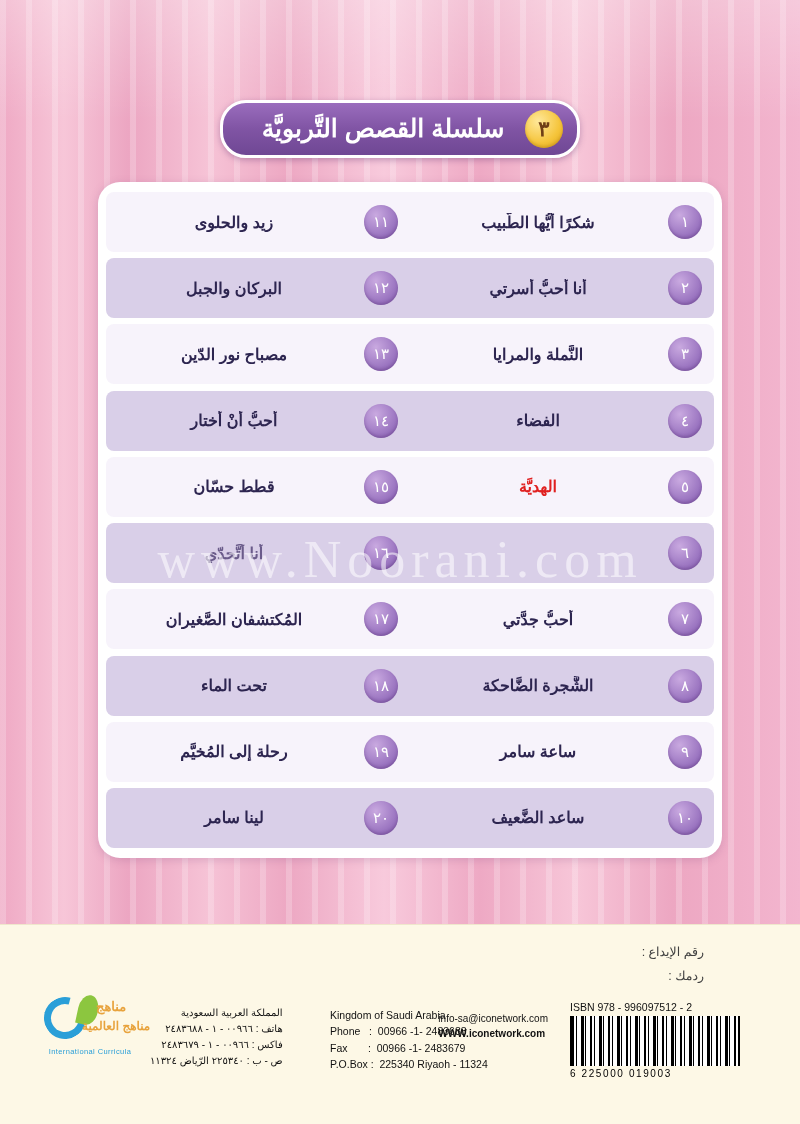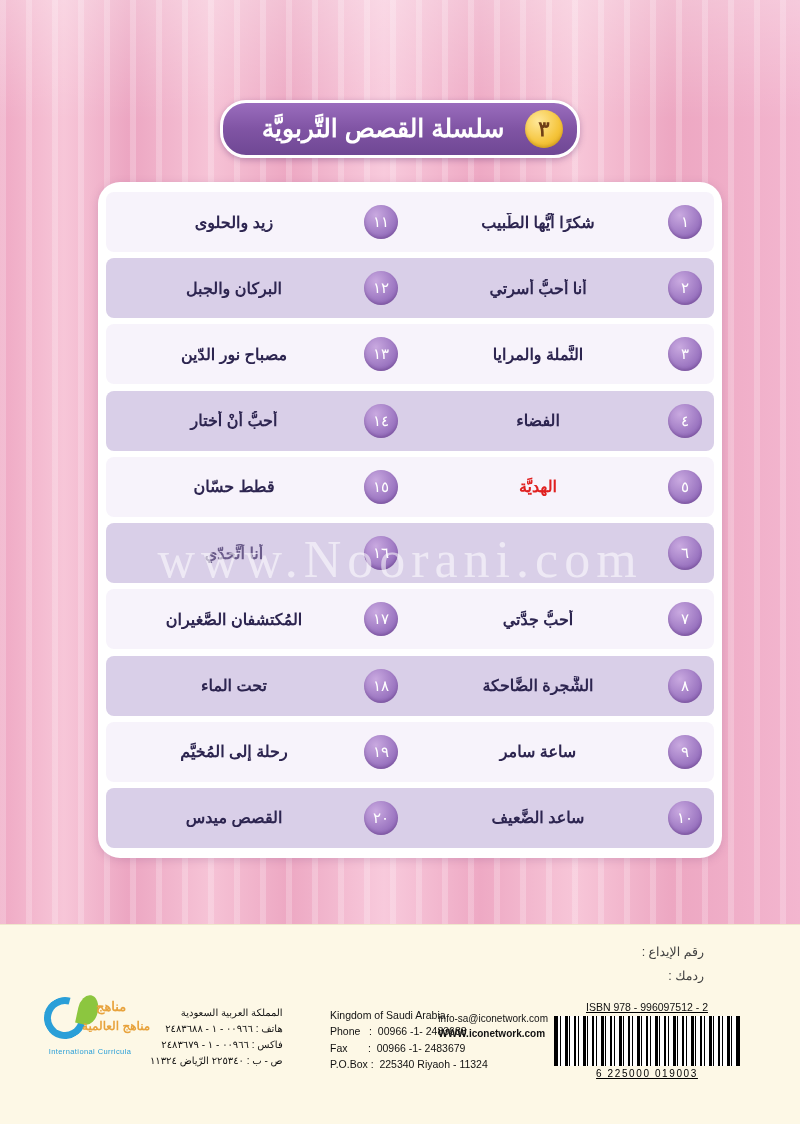--- a/index.html
+++ b/index.html
@@ -152,23 +152,22 @@
     position: absolute;
     top: 16px; right: 96px;
     text-align: right;
     color: #404040;
     font-size: 12.5px;
     line-height: 1.9;
   }
   .barcode-wrap {
     position: absolute;
     top: 76px; right: 60px;
-    width: 186px;
-    text-align: center;
-    text-decoration: underline;
+    width: 170px;
+    text-align: left;
   }
   .isbn {
     font-size: 10.5px;
     color: #111;
     direction: ltr;
     margin-bottom: 3px;
     font-family: "Liberation Sans", sans-serif;
   }
   .barcode {
     height: 50px;
@@ -358,21 +357,21 @@
         </div>
       </div>
 
       <div class="toc-row alt">
         <div class="toc-half">
           <span class="bullet">١٠</span>
           <span class="toc-title">ساعد الضَّعيف</span>
         </div>
         <div class="toc-half">
           <span class="bullet">٢٠</span>
-          <span class="toc-title">القصص ميدس</span>
+          <span class="toc-title">لينا سامر</span>
         </div>
       </div>
 
     </div>
   </div>
 
   <div class="footer">
 
     <div class="dep-lines">
       <div>رقم الإيداع :</div>

